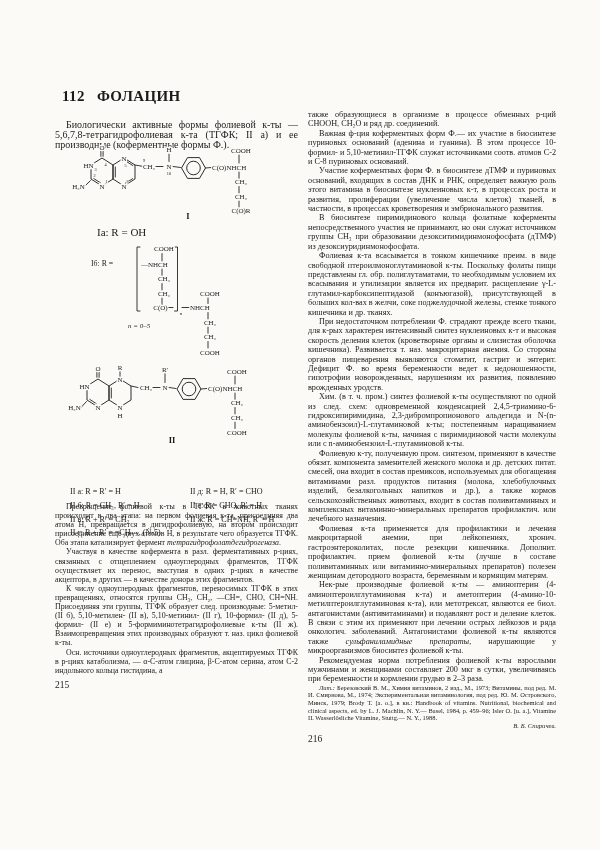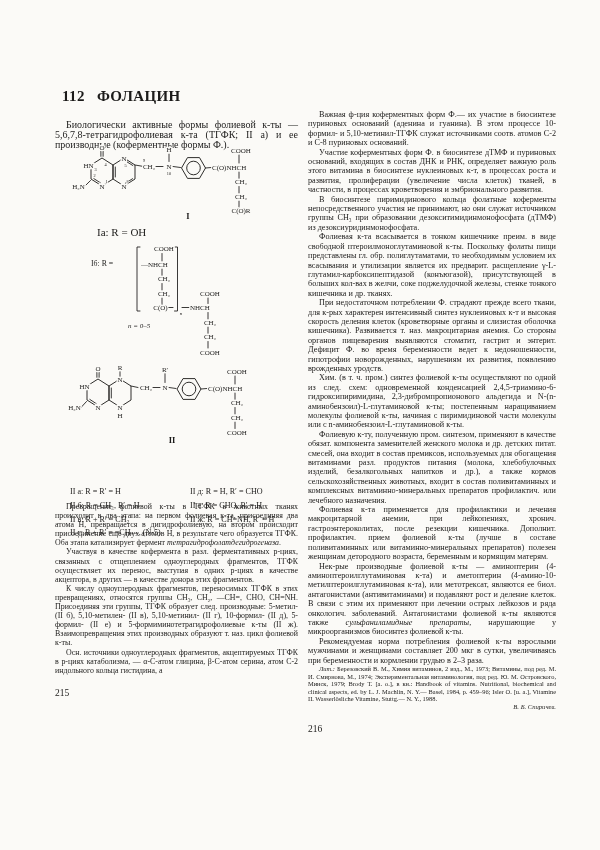--- a/index.html
+++ b/index.html
@@ -20,21 +20,21 @@
   .ia-line{position:absolute;left:97px;top:226px;font-size:11px;}
   .variants{position:absolute;left:70px;top:449px;width:230px;
             font-size:8.1px;line-height:13.8px;display:grid;
             grid-template-columns:120px 110px;grid-auto-flow:column;
             grid-template-rows:repeat(4,13.8px);margin-top:36px;}
   .lefttext{position:absolute;left:55px;top:502px;width:243px;
             font-size:7.9px;line-height:9.1px;text-align:justify;}
   .lefttext p,.rightcol p{margin:0;}
   .ind{text-indent:11px;}
   .it{font-style:italic;}
-  .pgnum{font-size:9.5px;margin-top:14px;text-align:left;}
+  .pgnum{font-size:9.5px;margin-top:6px;text-align:left;}
   .rightcol{position:absolute;left:308px;top:110px;width:248px;
             font-size:8.2px;line-height:9.4px;text-align:justify;}
   .lit{font-size:6.4px;line-height:7.6px;margin-top:3px;text-align:justify;}
   .sigline{font-size:6.6px;line-height:7.6px;text-align:right;font-style:italic;}
   
   svg{display:block;overflow:visible;}
   .bond{stroke:#242321;stroke-width:.9;fill:none;stroke-linecap:round;}
   .ring{stroke:#242321;stroke-width:.95;fill:none;}
   .chem{font-family:"Liberation Serif","DejaVu Serif",serif;font-size:7px;
         fill:#1c1b1a;stroke:#fbfaf7;stroke-width:2.4;paint-order:stroke;
@@ -192,20 +192,21 @@
 
   <div class="lefttext">
     <p class="ind"><span>Превращение фолиевой к-ты в ТГФК в животных тканях происходит в два этапа: на первом фолиевая к-та, присоединяя два атома Н, превращается в дигидрофолиевую, на втором происходит присоединение еще двух атомов Н, в результате чего образуется ТГФК. Оба этапа катализирует фермент </span><span class="it">тетрагидрофолатдегидрогеназа</span><span>.</span></p>
     <p class="ind">Участвуя в качестве кофермента в разл. ферментативных р-циях, связанных с отщеплением одноуглеродных фрагментов, ТГФК осуществляет их перенос, выступая в одних р-циях в качестве акцептора, в других — в качестве донора этих фрагментов.</p>
     <p class="ind">К числу одноуглеродных фрагментов, переносимых ТГФК в этих превращениях, относятся группы СН₃, СН₂, —СН=, СНО, СН=NH. Присоединяя эти группы, ТГФК образует след. производные: 5-метил- (II б), 5,10-метилен- (II в), 5,10-метинил- (II г), 10-формил- (II д), 5-формил- (II е) и 5-формиминотетрагидрофолиевые к-ты (II ж). Взаимопревращения этих производных образуют т. наз. цикл фолиевой к-ты.</p>
     <p class="ind">Осн. источники одноуглеродных фрагментов, акцептируемых ТГФК в р-циях катаболизма, — α-С-атом глицина, β-С-атом серина, атом С-2 индольного кольца гистидина, а</p>
     <div class="pgnum">215</div>
   </div>
 
   <div class="rightcol">
+    <p>также образующиеся в организме в процессе обменных р-ций СНООН, СН₂О и ряд др. соединений.</p>
     <p class="ind">Важная ф-ция коферментных форм Ф.— их участие в биосинтезе пуриновых оснований (аденина и гуанина). В этом процессе 10-формил- и 5,10-метинил-ТГФК служат источниками соотв. атомов С-2 и С-8 пуриновых оснований.</p>
     <p class="ind">Участие коферментных форм Ф. в биосинтезе дТМФ и пуриновых оснований, входящих в состав ДНК и РНК, определяет важную роль этого витамина в биосинтезе нуклеиновых к-т, в процессах роста и развития, пролиферации (увеличение числа клеток) тканей, в частности, в процессах кроветворения и эмбрионального развития.</p>
     <p class="ind">В биосинтезе пиримидинового кольца фолатные коферменты непосредственного участия не принимают, но они служат источником группы СН₃ при образовании дезокситимидинмонофосфата (дТМФ) из дезоксиуридинмонофосфата.</p>
     <p class="ind">Фолиевая к-та всасывается в тонком кишечнике преим. в виде свободной птероилмоноглутаминовой к-ты. Поскольку фолаты пищи представлены гл. обр. полиглутаматами, то необходимым условием их всасывания и утилизации является их предварит. расщепление γ-L-глутамил-карбоксипептидазой (конъюгазой), присутствующей в больших кол-вах в желчи, соке поджелудочной железы, стенке тонкого кишечника и др. тканях.</p>
     <p class="ind">При недостаточном потреблении Ф. страдают прежде всего ткани, для к-рых характерен интенсивный синтез нуклеиновых к-т и высокая скорость деления клеток (кроветворные органы и слизистая оболочка кишечника). Развивается т. наз. макроцитарная анемия. Со стороны органов пищеварения выявляются стоматит, гастрит и энтерит. Дефицит Ф. во время беременности ведет к недоношенности, гипотрофии новорожденных, нарушениям их развития, появлению врожденных уродств.</p>
     <p class="ind">Хим. (в т. ч. пром.) синтез фолиевой к-ты осуществляют по одной из след. схем: одновременной конденсацией 2,4,5-триамино-6-гидроксипиримидина, 2,3-дибромпропионового альдегида и N-(n-аминобензоил)-L-глутаминовой к-ты; постепенным наращиванием молекулы фолиевой к-ты, начиная с пиримидиновой части молекулы или с n-аминобензоил-L-глутаминовой к-ты.</p>
     <p class="ind">Фолиевую к-ту, полученную пром. синтезом, применяют в качестве обязат. компонента заменителей женского молока и др. детских питат. смесей, она входит в состав премиксов, используемых для обогащения витаминами разл. продуктов питания (молока, хлебобулочных изделий, безалкогольных напитков и др.), а также кормов сельскохозяйственных животных, входит в состав поливитаминных и комплексных витаминно-минеральных препаратов профилактич. или лечебного назначения.</p>
     <p class="ind">Фолиевая к-та применяется для профилактики и лечения макроцитарной анемии, при лейкопениях, хронич. гастроэнтероколитах, после резекции кишечника. Дополнит. профилактич. прием фолиевой к-ты (лучше в составе поливитаминных или витаминно-минеральных препаратов) полезен женщинам детородного возраста, беременным и кормящим матерям.</p>
     <p class="ind"><span>Нек-рые производные фолиевой к-ты — аминоптерин (4-аминоптероилглутаминовая к-та) и аметоптерин (4-амино-10-метилптероилглутаминовая к-та), или метотрексат, являются ее биол. антагонистами (антивитаминами) и подавляют рост и деление клеток. В связи с этим их применяют при лечении острых лейкозов и ряда онкологич. заболеваний. Антагонистами фолиевой к-ты являются также </span><span class="it">сульфаниламидные препараты</span><span>, нарушающие у микроорганизмов биосинтез фолиевой к-ты.</span></p>
     <p class="ind">Рекомендуемая норма потребления фолиевой к-ты взрослыми мужчинами и женщинами составляет 200 мкг в сутки, увеличиваясь при беременности и кормлении грудью в 2–3 раза.</p>

